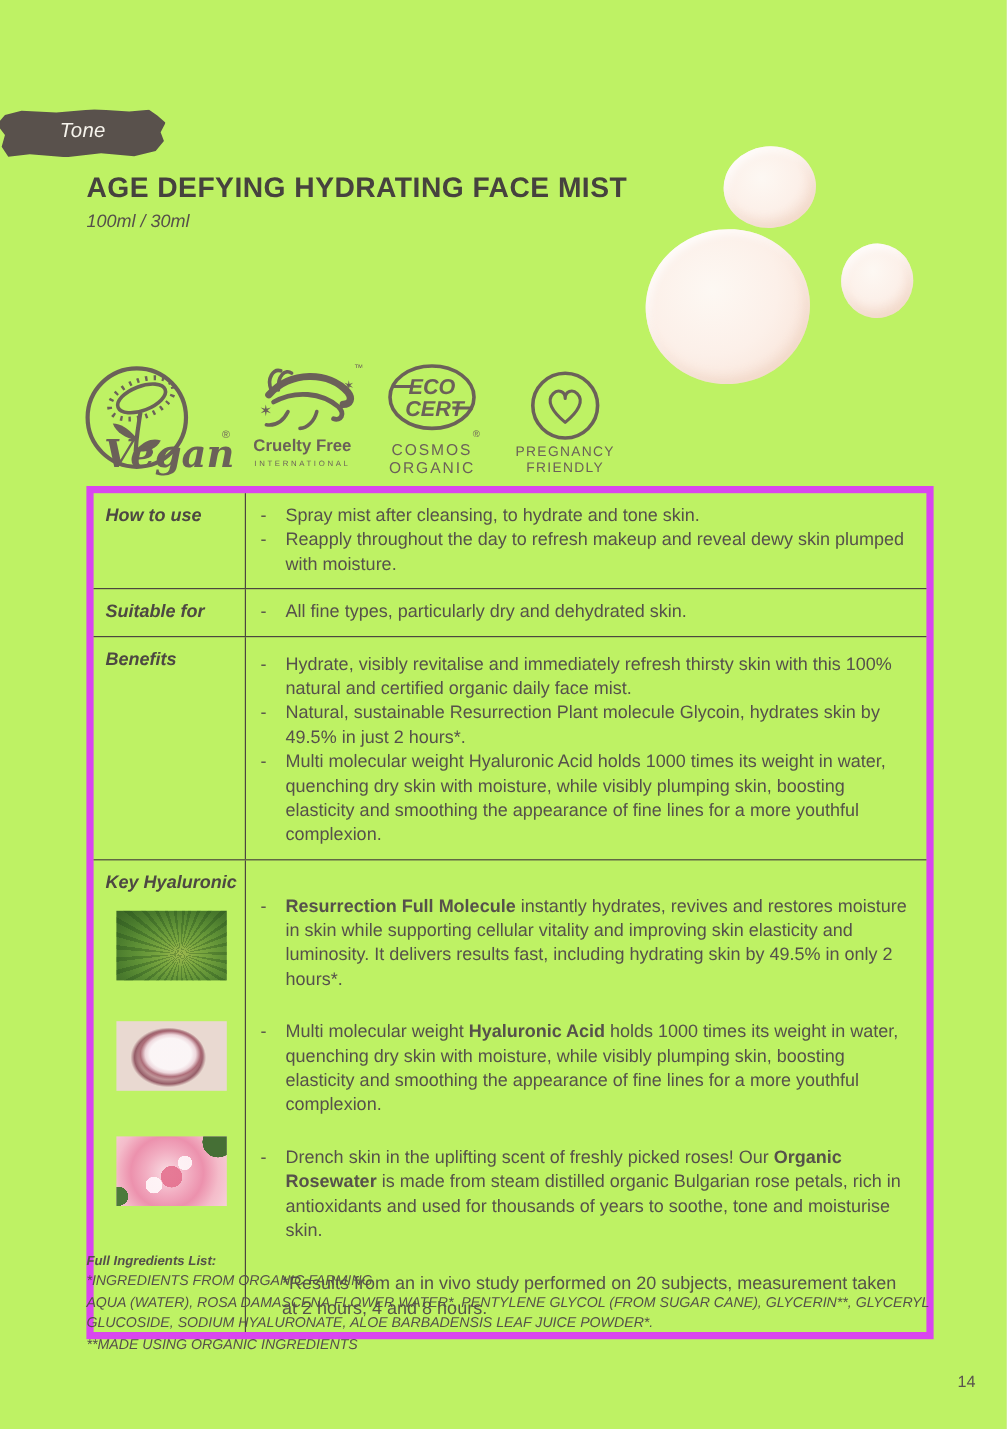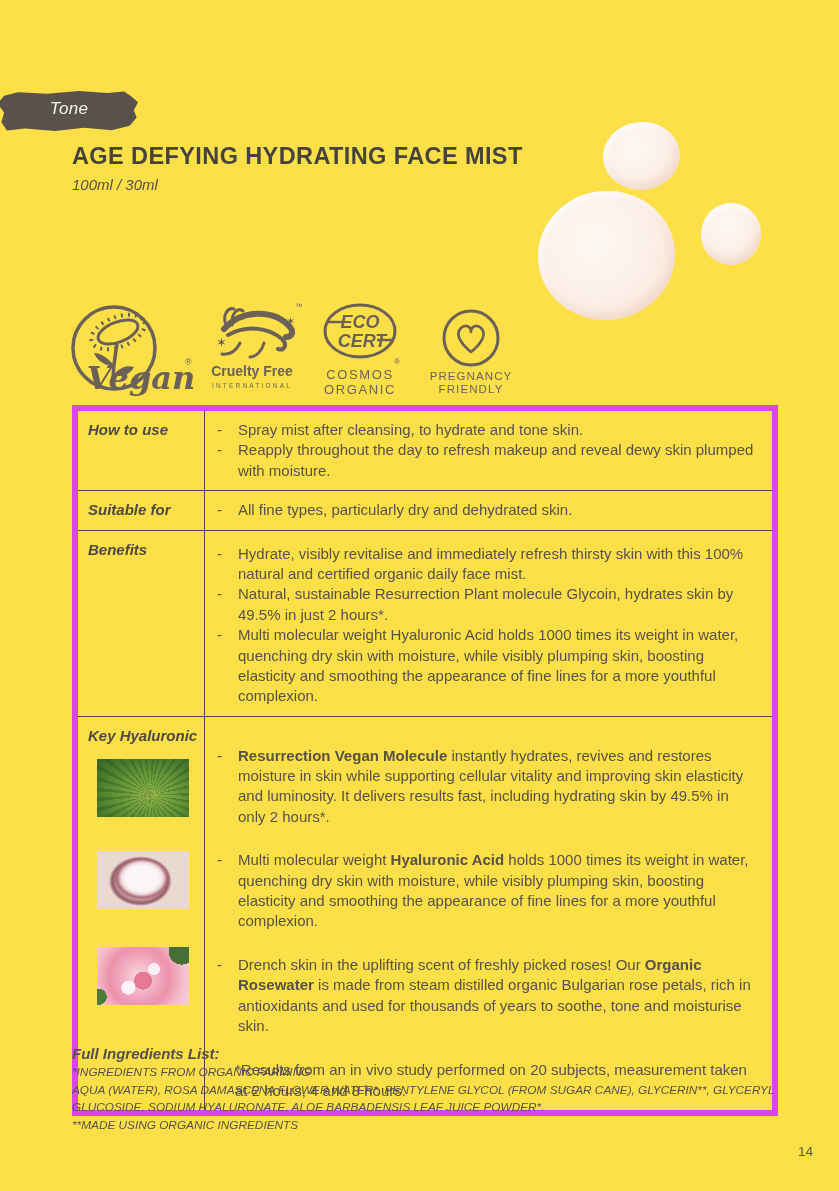--- a/index.html
+++ b/index.html
@@ -1,18 +1,18 @@
 <!DOCTYPE html>
 <html><head>
 <meta charset="utf-8">
 <style>
   html,body { margin:0; padding:0; background:#e8e5df; }
   .page {
     position:relative; width:839px; height:1191px; margin:0 auto;
-    background:#fde047; overflow:hidden;
+    background:#bef264; overflow:hidden;
     font-family:"Liberation Sans", sans-serif; color:#55504a;
   }
 
   
   .droplet {
     position:absolute; border-radius:50%;
     background: radial-gradient(ellipse at 42% 38%, #fdf8f3 0%, #fcf0e9 48%, #f9e5da 80%, #f4dccd 97%);
     box-shadow: inset -3px -6px 9px rgba(213,160,126,.20), inset 2px 4px 7px rgba(255,255,255,.85);
   }
   .droplet.d1 { left:603px; top:122px; width:77px; height:68px; transform:rotate(-5deg); }
@@ -80,21 +80,21 @@
       radial-gradient(circle 13px at 92% 8%, #456f35 0 99%, rgba(0,0,0,0) 100%),
       radial-gradient(circle 8px at 2% 86%, #4c7a3a 0 99%, rgba(0,0,0,0) 100%),
       radial-gradient(circle 7px at 34% 70%, rgba(255,246,248,.95) 0 99%, rgba(0,0,0,0) 100%),
       radial-gradient(circle 6px at 62% 38%, rgba(255,248,250,.9) 0 99%, rgba(0,0,0,0) 100%),
       radial-gradient(circle 9px at 50% 58%, rgba(228,112,142,.9) 0 99%, rgba(0,0,0,0) 100%),
       radial-gradient(circle at 46% 52%, #f9dde3 0%, #f2aec2 30%, #ec91ad 52%, #f4bcca 74%, #f7d3da 100%);
   }
 
   
   .footer { position:absolute; left:72px; top:1045px; width:712px; font-style:italic; color:#55504a; }
-  .footer-title { font-size:15px; font-weight:bold; margin-bottom:2px; }
+  .footer-title { font-size:11px; font-weight:bold; margin-bottom:2px; }
   .footer-text { font-size:11.8px; line-height:1.5; }
   .page-number { position:absolute; right:26px; top:1144px; font-size:13.5px; color:#5a544e; }
 
   .cert-text { fill:#6b6159; }
   .cert-stroke { stroke:#6b6159; fill:none; }
 </style>
 </head>
 <body>
 
 <div class="page">
@@ -212,21 +212,21 @@
       <div class="cell-label">
         <span>Key Hyaluronic</span>
         <div class="photo photo-plant"></div>
         <div class="photo photo-gel"></div>
         <div class="photo photo-rose"></div>
       </div>
       <div class="cell-content">
         <div class="bullets">
             <div class="bullet">
               <span class="dash">-</span>
-              <span class="btext"><span class="b">Resurrection Vegan Molecule</span><span> instantly hydrates, revives and restores moisture in skin while supporting cellular vitality and improving skin elasticity and luminosity. It delivers results fast, including hydrating skin by 49.5% in only 2 hours*.</span></span>
+              <span class="btext"><span class="b">Resurrection Full Molecule</span><span> instantly hydrates, revives and restores moisture in skin while supporting cellular vitality and improving skin elasticity and luminosity. It delivers results fast, including hydrating skin by 49.5% in only 2 hours*.</span></span>
             </div>
             <div class="bullet">
               <span class="dash">-</span>
               <span class="btext"><span>Multi molecular weight </span><span class="b">Hyaluronic Acid</span><span> holds 1000 times its weight in water, quenching dry skin with moisture, while visibly plumping skin, boosting elasticity and smoothing the appearance of fine lines for a more youthful complexion.</span></span>
             </div>
             <div class="bullet">
               <span class="dash">-</span>
               <span class="btext"><span>Drench skin in the uplifting scent of freshly picked roses! Our </span><span class="b">Organic Rosewater</span><span> is made from steam distilled organic Bulgarian rose petals, rich in antioxidants and used for thousands of years to soothe, tone and moisturise skin.</span></span>
             </div>
           </div>

